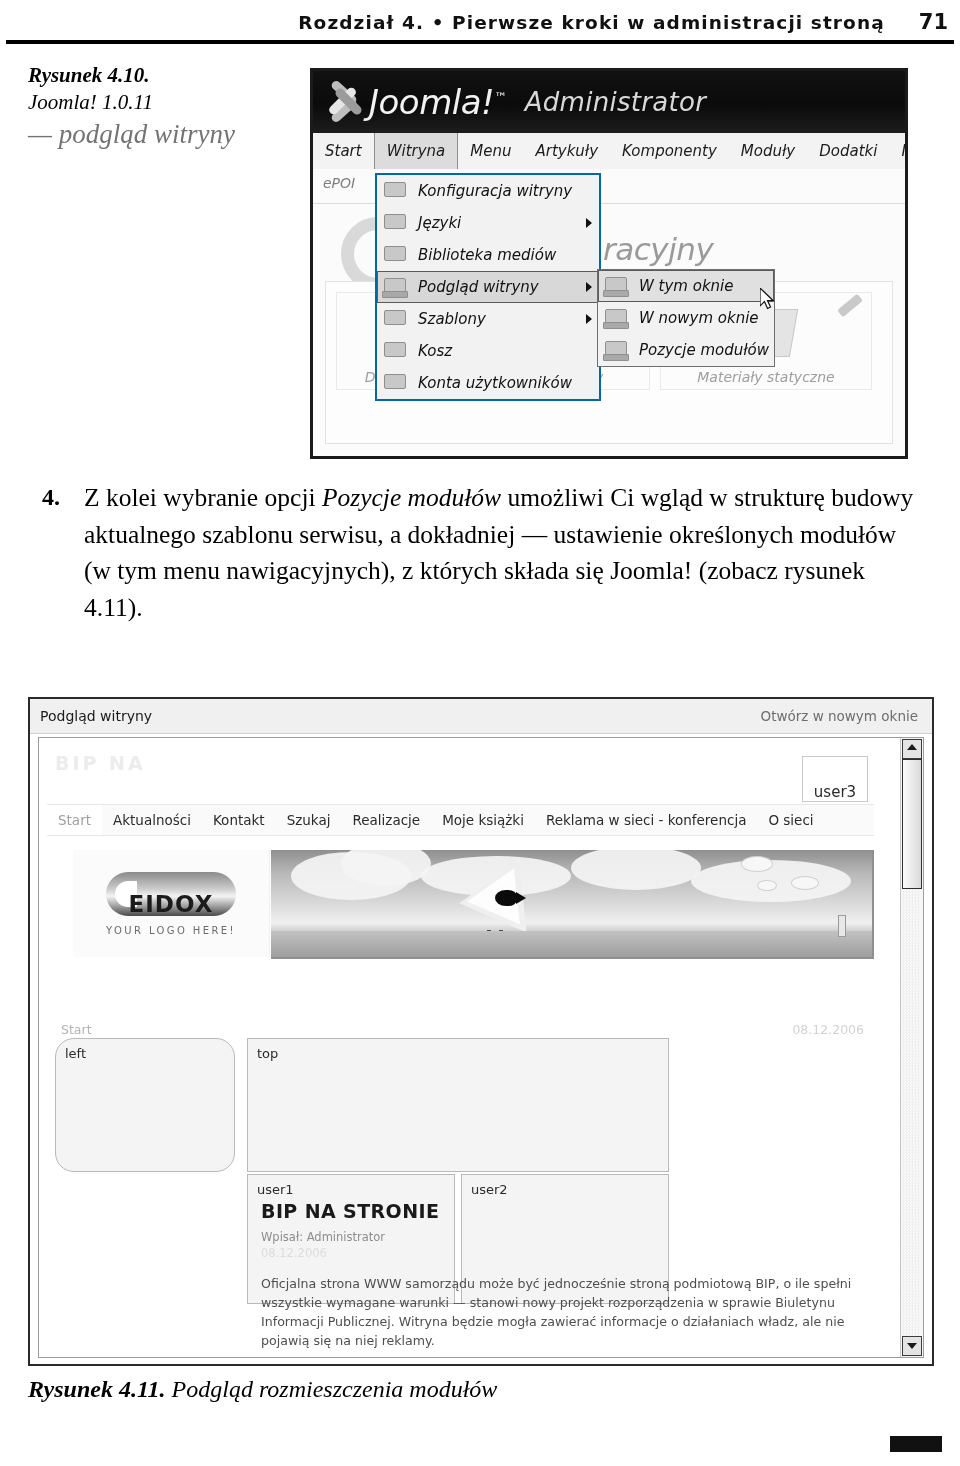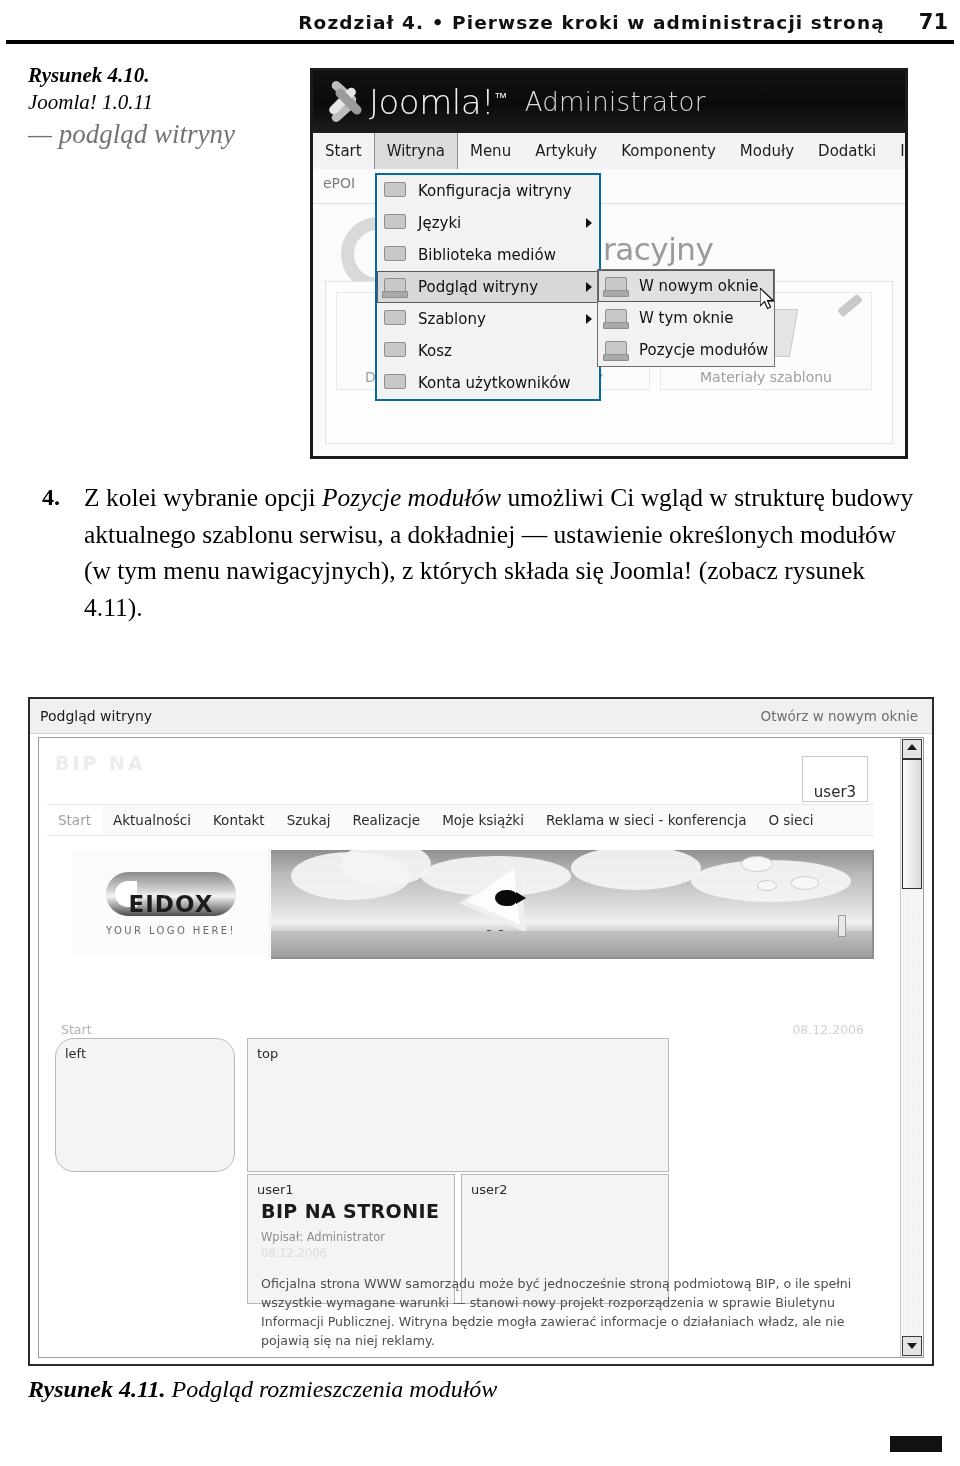--- a/index.html
+++ b/index.html
@@ -43,21 +43,21 @@
     font-style:italic;font-size:21px;color:#000;display:block;
   }
   .fig-caption-left .c3{
     font-family:"Liberation Serif", serif;
     font-style:italic;font-size:27px;color:#737373;display:block;
   }
 
   
   .shot410{
     position:absolute;left:310px;top:68px;width:592px;height:385px;
-    border:3px solid #1b1b1b;background:#15803d;overflow:hidden;
+    border:3px solid #1b1b1b;background:#15803d;overflow:hidden;font-style:italic;
   }
   .j-header{
     position:absolute;left:0;top:0;width:100%;height:62px;
     background:linear-gradient(180deg,#111 0%,#0b0b0b 55%,#1d1d1d 100%);
     display:flex;align-items:center;
   }
   .j-logo-mark{
     width:40px;height:40px;margin-left:12px;margin-right:4px;position:relative;flex:none;
   }
   .j-logo-mark span{
@@ -380,21 +380,21 @@
           <div class="j-doc"></div>
           <div class="lbl">Dodaj artykuł</div>
         </div>
         <div class="j-tile" style="left:172px;width:150px;">
           <div class="j-doc"></div>
           <div class="lbl">Artykuły</div>
         </div>
         <div class="j-tile" style="left:334px;width:210px;">
           <div class="j-doc"></div>
           <div class="j-pencil"></div>
-          <div class="lbl">Materiały szablonu</div>
+          <div class="lbl">Materiały statyczne</div>
         </div>
       </div>
 
       <div class="j-drop">
         <div class="j-drop-row">
           <span class="j-ico">
               <i class="scr"></i>
             </span>
           <span>Konfiguracja witryny</span>
         </div>
@@ -439,28 +439,28 @@
           <span>Konta użytkowników</span>
         </div>
       </div>
 
       <div class="j-sub">
         <div class="j-drop-row">
           <span class="j-ico">
               <i class="scr"></i>
               <i class="base"></i>
             </span>
+          <span>W tym oknie</span>
+        </div>
+        <div class="j-drop-row">
+          <span class="j-ico">
+              <i class="scr"></i>
+              <i class="base"></i>
+            </span>
           <span>W nowym oknie</span>
-        </div>
-        <div class="j-drop-row">
-          <span class="j-ico">
-              <i class="scr"></i>
-              <i class="base"></i>
-            </span>
-          <span>W tym oknie</span>
         </div>
         <div class="j-drop-row">
           <span class="j-ico">
               <i class="scr"></i>
               <i class="base"></i>
             </span>
           <span>Pozycje modułów</span>
         </div>
       </div>
 

